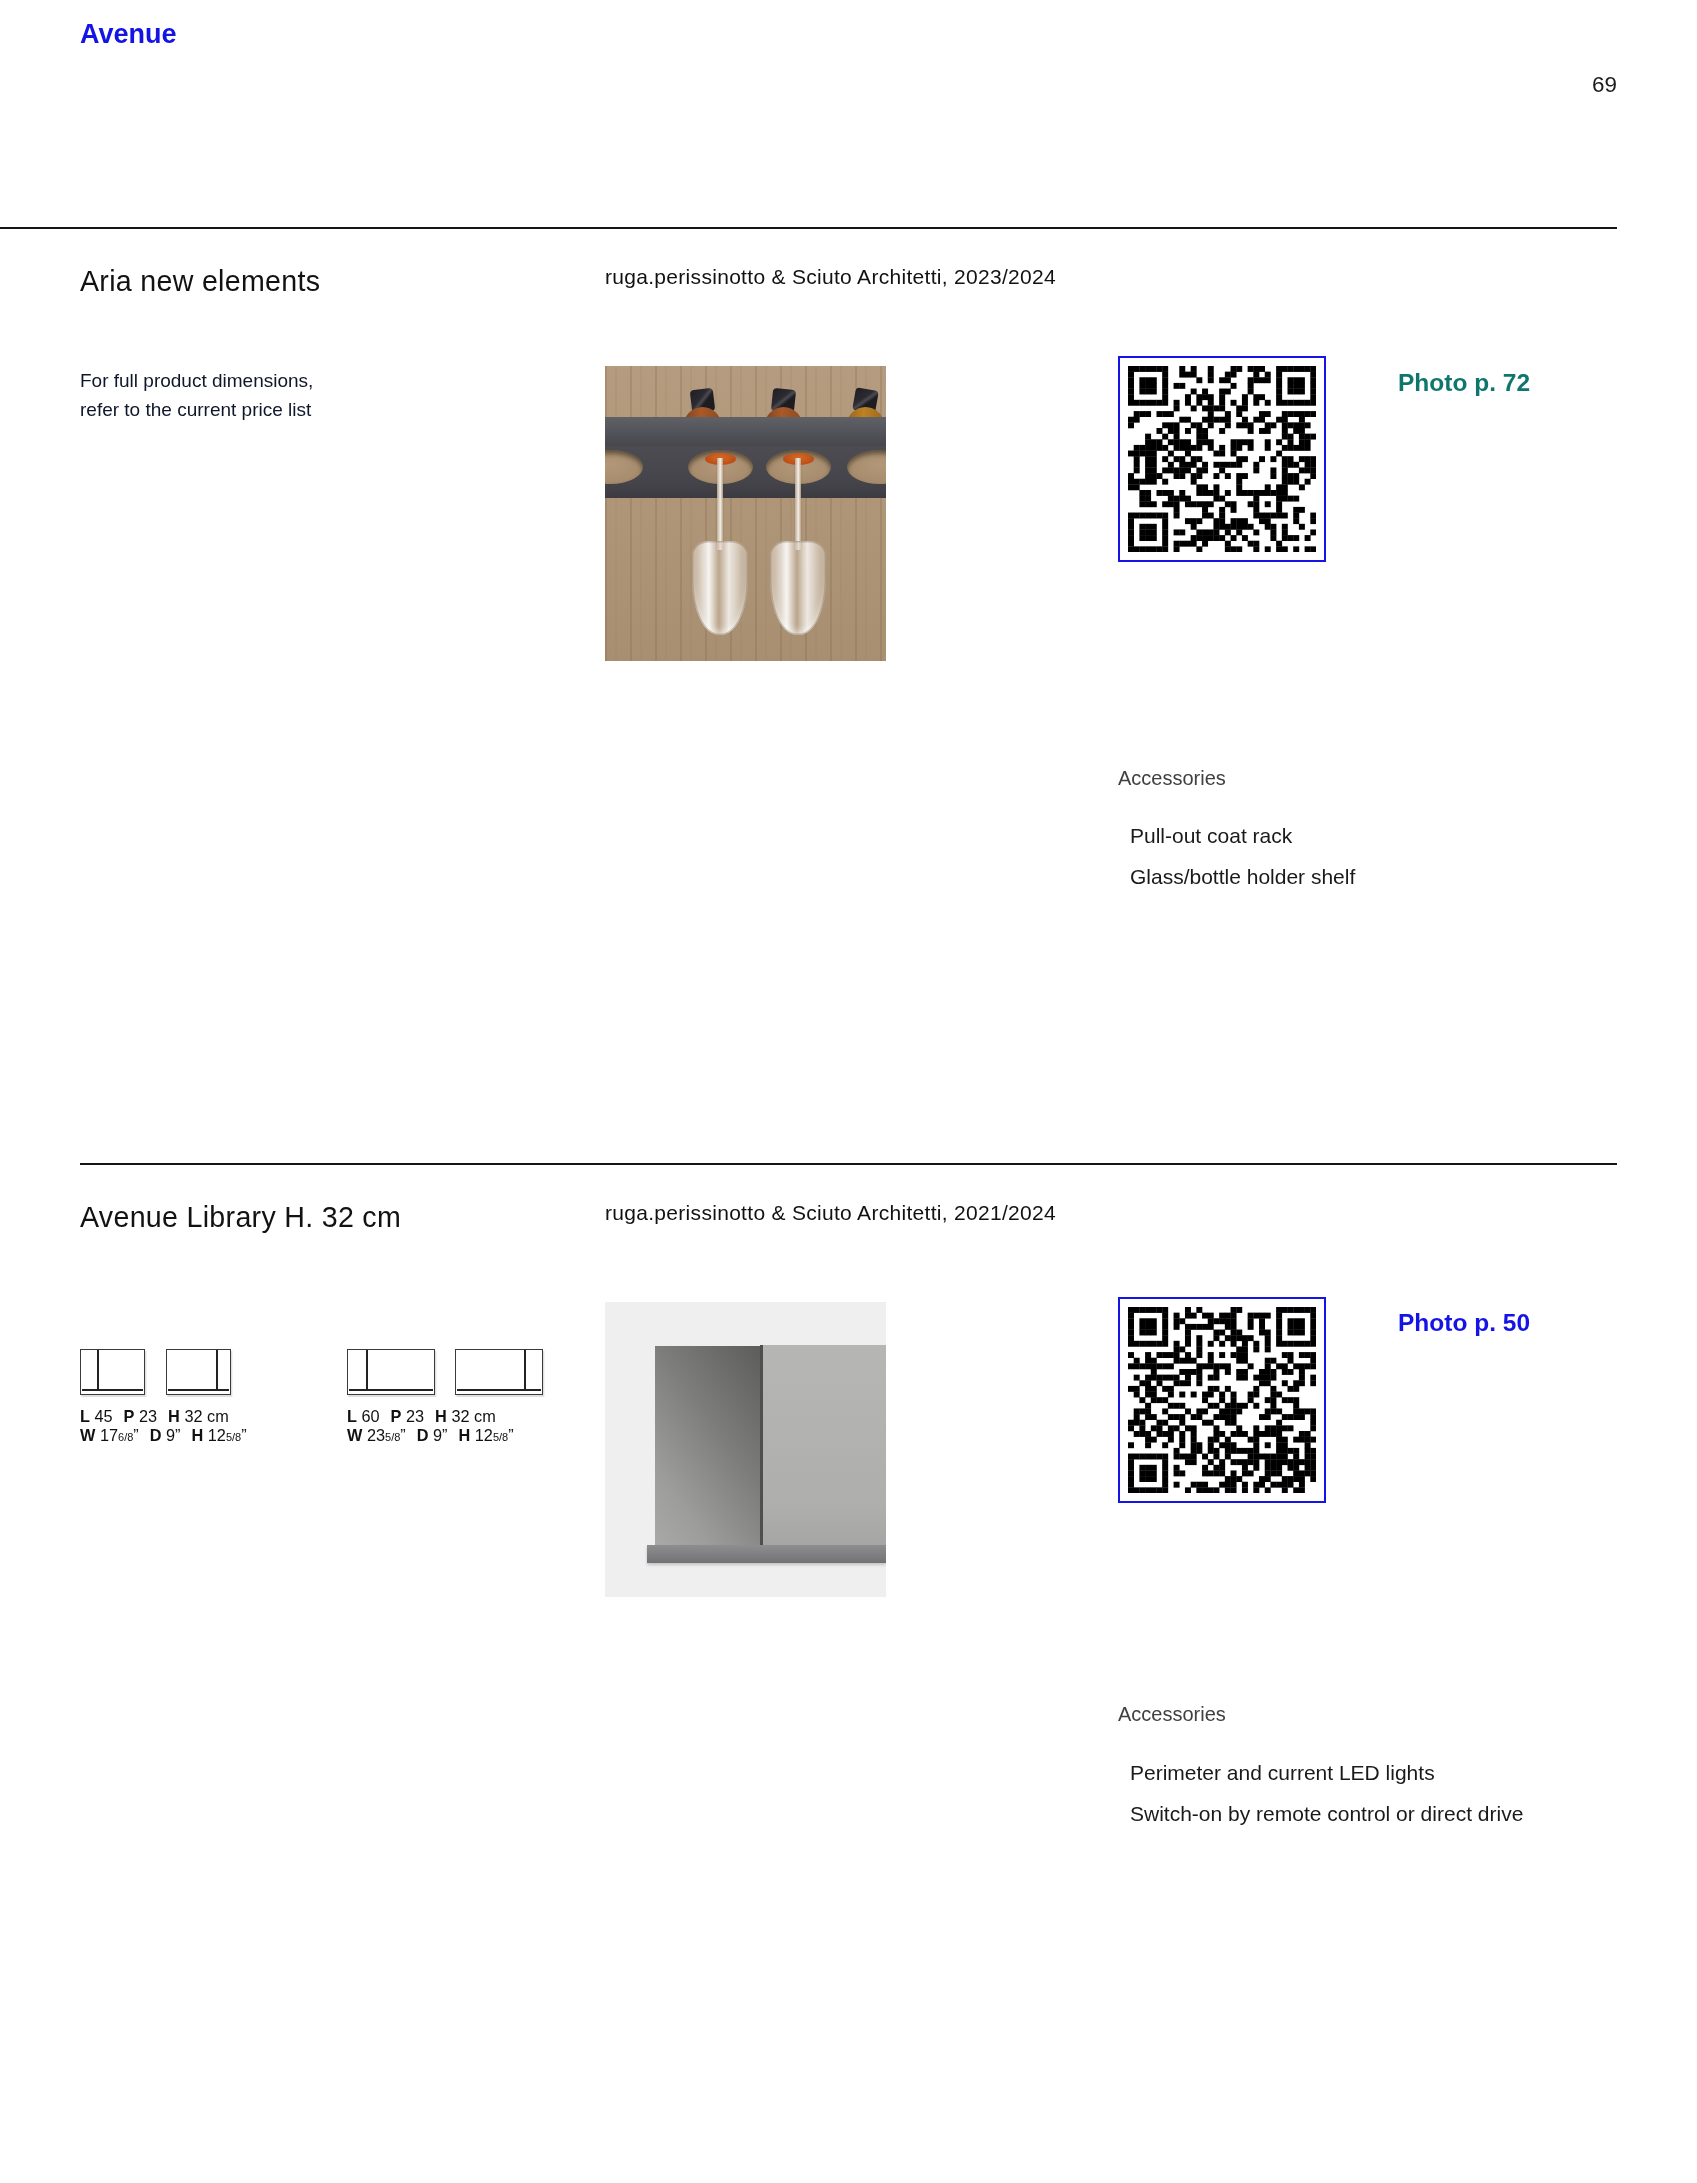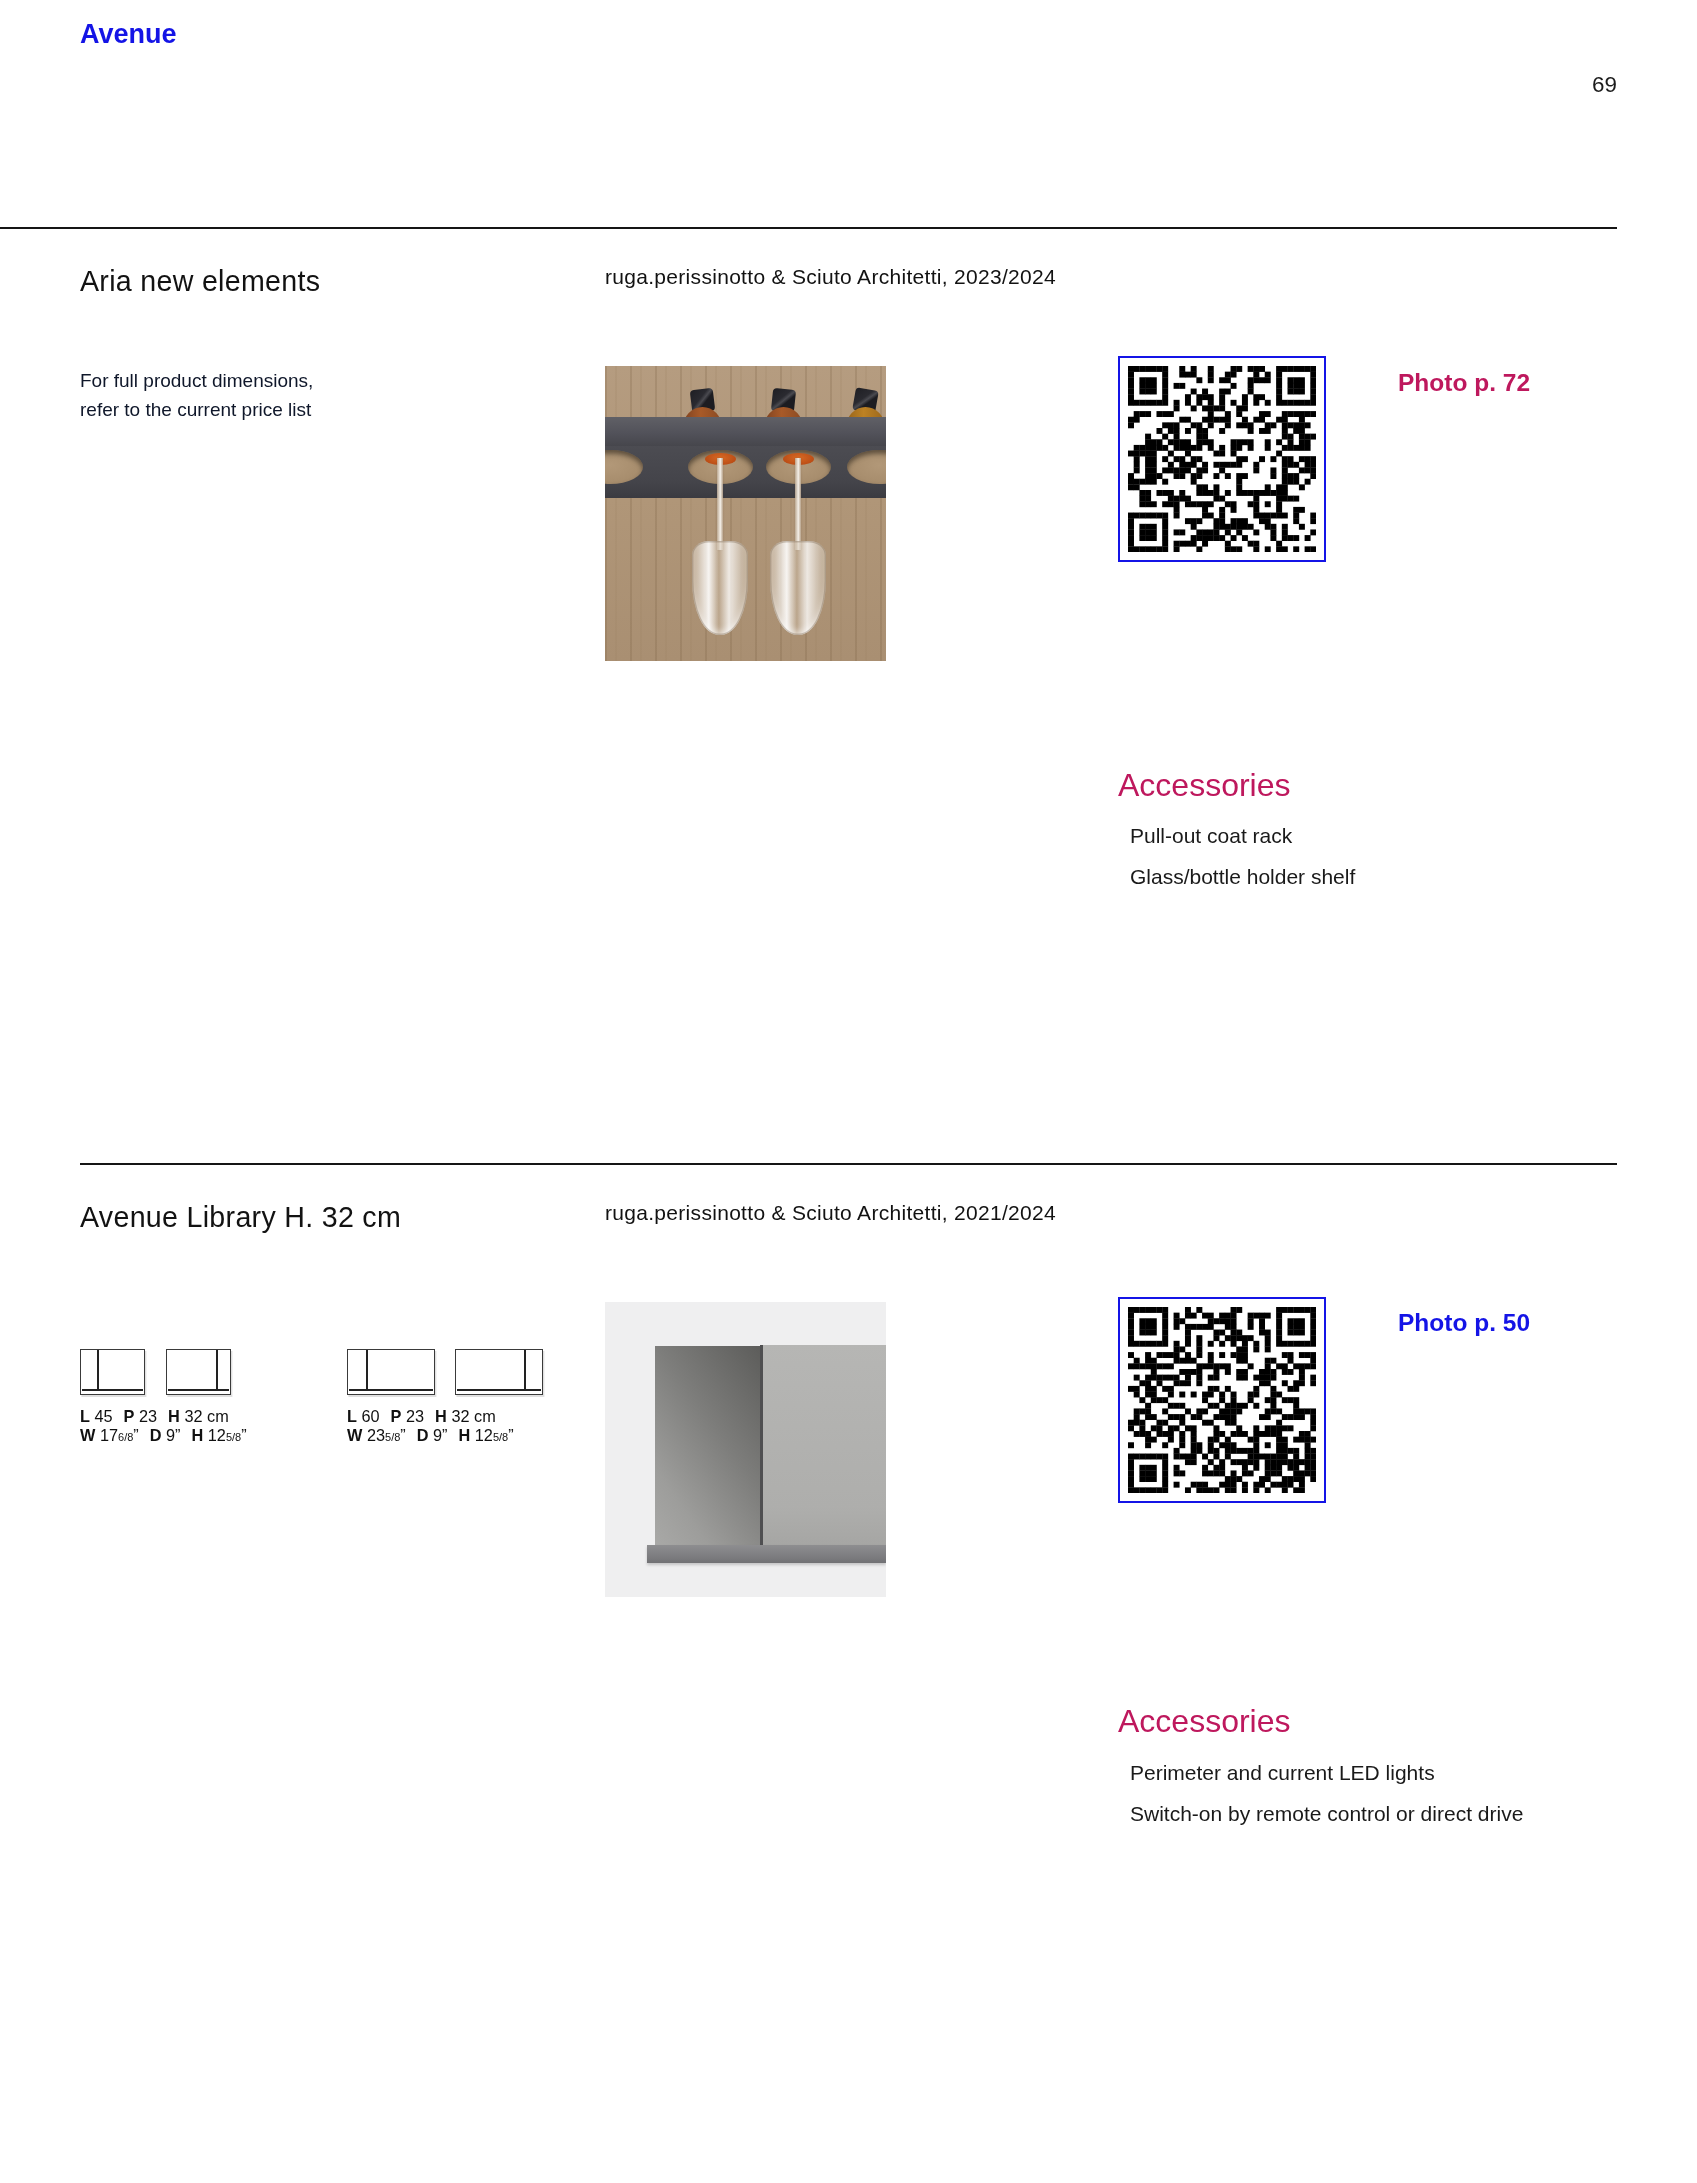--- a/index.html
+++ b/index.html
@@ -18,21 +18,21 @@
   .rule1{left:0;top:227px;width:1617px;}
   .rule2{left:80px;top:1163px;width:1537px;}
 
   .sec-title{font-size:28.6px;letter-spacing:0.3px;color:#121212;white-space:nowrap;}
   .designer{font-size:21px;letter-spacing:0.3px;color:#121212;white-space:nowrap;}
 
   .body-text{font-size:19px;line-height:28.6px;color:#0f172a;white-space:pre-line;}
 
   .photo-link{font-size:24.5px;font-weight:700;white-space:nowrap;}
 
-  .acc-title{font-size:32px;color:#be185d;}
+  .acc-title{font-size:20px;color:#404040;}
   .acc-list{font-size:21px;line-height:28.6px;color:#1a1a1a;width:422px;}
   .acc-list div{margin:12px;}
 
   
   .qr-box{
     width:188px;height:186px;border:2.7px solid #1414e6;background:#ffffff;
     padding:8.2px;
   }
   .qr-box svg{display:block;width:188px;height:186px;}
 
@@ -636,21 +636,21 @@
       <rect x="19" y="32" width="1.05" height="1.05" fill="#000"></rect>
       <rect x="22" y="32" width="1.05" height="1.05" fill="#000"></rect>
       <rect x="24" y="32" width="1.05" height="1.05" fill="#000"></rect>
       <rect x="26" y="32" width="1.05" height="1.05" fill="#000"></rect>
       <rect x="27" y="32" width="1.05" height="1.05" fill="#000"></rect>
       <rect x="29" y="32" width="1.05" height="1.05" fill="#000"></rect>
       <rect x="31" y="32" width="1.05" height="1.05" fill="#000"></rect>
       <rect x="32" y="32" width="1.05" height="1.05" fill="#000"></rect>
     </svg>
   </div>
-<a class="abs photo-link" href="#" style="left:1398px;top:369px;color:#be185d;text-decoration:none">Photo p. 72</a>
+<a class="abs photo-link" href="#" style="left:1398px;top:369px;color:#0f766e;text-decoration:none">Photo p. 72</a>
 
 <div class="abs acc-title" style="left:1118px;top:767px">Accessories</div>
 <div class="abs acc-list" style="left:1118px;top:810px">
   <div>Pull-out coat rack</div>
   <div>Glass/bottle holder shelf</div>
 </div>
 
 <div class="abs rule rule2"></div>
 
 <div class="abs sec-title" style="left:80px;top:1201px">Avenue Library H. 32 cm</div>

